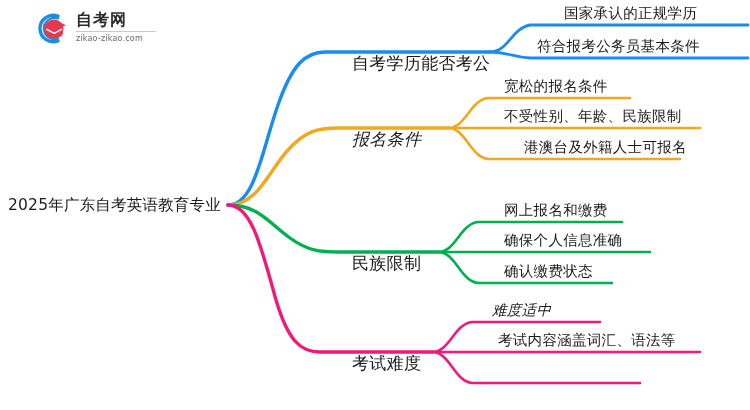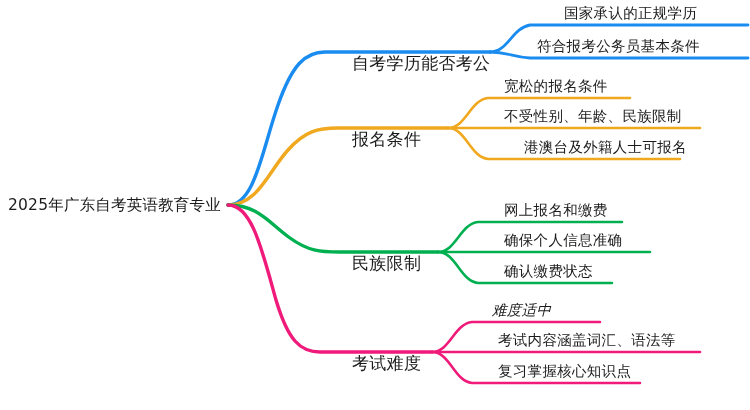--- a/index.html
+++ b/index.html
@@ -97,20 +97,37 @@
   .l2-label {
     font-size: 14.5px;
     letter-spacing: 0.3px;
   }
 </style>
 </head>
 <body>
 
 <div id="page">
 
+  <div id="logo">
+    <div id="logo-mark">
+      <svg width="44" height="34" viewBox="0 0 44 34">
+        <path d="M30 5.2 A13.2 13.2 0 1 0 30 29.8" fill="none" stroke="#1a8fe0" stroke-width="3.4" stroke-linecap="round"></path>
+        <path d="M30 7.5 A10.6 10.6 0 1 0 30 27.5" fill="none" stroke="#1a8fe0" stroke-width="2.2" stroke-linecap="round"></path>
+        <circle cx="26" cy="18" r="9.6" fill="#e8384f"></circle>
+        <path d="M14.5 14.2 L26.2 9.0 L38.0 14.2 L26.2 19.2 Z" fill="#e8384f"></path>
+        <path d="M17.6 16.0 L17.6 22.6 C17.6 25.4 21.5 26.9 26.2 26.9 C30.9 26.9 34.8 25.4 34.8 22.6 L34.8 16.0 L26.2 20.0 Z" fill="#e8384f"></path>
+        <path d="M18.8 18.3 L26.2 22.3 L33.6 18.3" fill="none" stroke="#ffffff" stroke-width="1.5" stroke-linecap="round" stroke-linejoin="round"></path>
+      </svg>
+    </div>
+    <div id="logo-text">
+      <div class="logo-cn">自考网</div>
+      <div class="logo-rule"></div>
+      <div class="logo-url" style="position:absolute;left:0;top:23px;">zikao-zikao.com</div>
+    </div>
+  </div>
 
   <svg id="map-svg" viewBox="0 0 750 410">
 
     <path class="branch-path" stroke="#1a8cf0" stroke-width="3.4" d="M228,205 C255,205 262,150 278,105 C292,65 305,52 325,52 L490,52"></path>
 
     <path class="branch-path" stroke="#1a8cf0" stroke-width="2.8" d="M490,52 C508,52 512,28 530,25 L748,25"></path>
     <path class="branch-path" stroke="#1a8cf0" stroke-width="2.8" d="M490,52 C508,52 512,57 530,58 L748,58"></path>
 
     <path class="branch-path" stroke="#f0a81e" stroke-width="3.4" d="M228,205 C258,205 268,172 288,150 C305,131 318,128 338,128 L448,128"></path>
 
@@ -126,32 +143,31 @@
 
     <path class="branch-path" stroke="#ef1a7a" stroke-width="3.4" d="M228,205 C252,205 262,250 276,300 C288,340 300,352 320,352 L432,352"></path>
     <path class="branch-path" stroke="#ef1a7a" stroke-width="2.6" d="M432,352 C450,352 454,324 472,322 L600,322"></path>
     <path class="branch-path" stroke="#ef1a7a" stroke-width="2.6" d="M432,352 L472,352 L700,352"></path>
     <path class="branch-path" stroke="#ef1a7a" stroke-width="2.6" d="M432,352 C450,352 454,381 472,383 L640,383"></path>
   </svg>
 
   <div class="node-label root-label" style="left:8px; top:198px;">2025年广东自考英语教育专业</div>
 
   <div class="node-label l1-label" style="left:352px; top:31px;">自考学历能否考公</div>
-  <div class="node-label l1-label" style="left:352px; top:107px;">报名条件</div>
+  <div class="node-label l1-label" style="left:352px; top:107px;font-style:italic;">报名条件</div>
   <div class="node-label l1-label" style="left:352px; top:231px;">民族限制</div>
   <div class="node-label l1-label" style="left:352px; top:331px;text-align:center;">考试难度</div>
 
   <div class="node-label l2-label" style="left:564px; top:6px;">国家承认的正规学历</div>
   <div class="node-label l2-label" style="left:537px; top:39px;">符合报考公务员基本条件</div>
 
   <div class="node-label l2-label" style="left:504px; top:79px;">宽松的报名条件</div>
   <div class="node-label l2-label" style="left:504px; top:109px;">不受性别、年龄、民族限制</div>
   <div class="node-label l2-label" style="left:504px; top:140px;margin-left:20px;">港澳台及外籍人士可报名</div>
 
   <div class="node-label l2-label" style="left:504px; top:203px;">网上报名和缴费</div>
   <div class="node-label l2-label" style="left:504px; top:233px;text-align:right;">确保个人信息准确</div>
   <div class="node-label l2-label" style="left:504px; top:264px;">确认缴费状态</div>
 
   <div class="node-label l2-label" style="left:492px; top:303px;font-style:italic;">难度适中</div>
   <div class="node-label l2-label" style="left:498px; top:333px;">考试内容涵盖词汇、语法等</div>
-  <div class="node-label l2-label" style="left:498px; top:364px;">复习掌握核心知识点</div>
 
 </div>
 
 </body></html>

